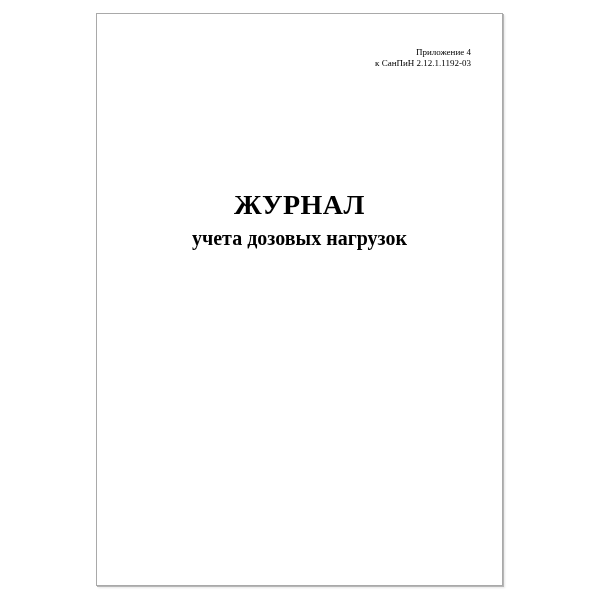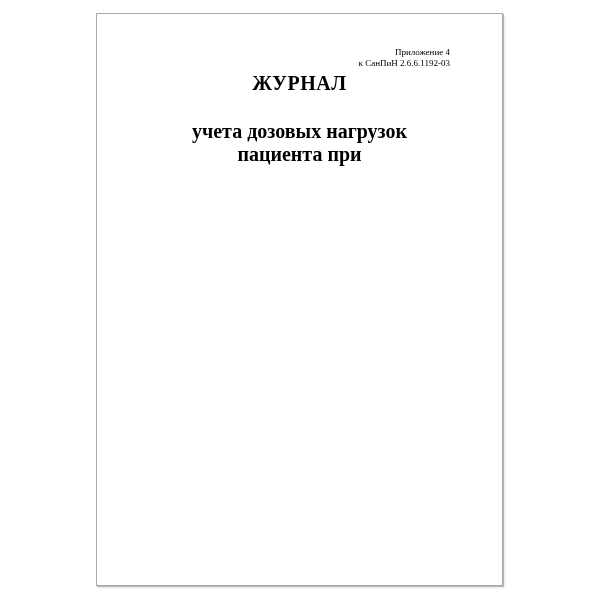--- a/index.html
+++ b/index.html
@@ -21,57 +21,57 @@
     left: 96px;
     top: 13px;
     width: 407px;
     height: 573px;
     background: #ffffff;
     border: 1px solid #a9a9a9;
     box-shadow: 1px 1px 0 #b6b6b6, 2px 2px 2px rgba(0,0,0,0.10);
   }
   .annotation {
     margin-top: 33px;
-    padding-right: 52px;
+    padding-right: 31px;
     text-align: right;
     font-size: 9px;
     line-height: 10.5px;
     color: #000000;
     font-weight: normal;
   }
   .title-block {
     text-align: center;
     color: #000000;
   }
   .main-title {
-    font-size: 20px;
+    margin-top: 122px;
+    font-size: 28px;
     line-height: 30px;
     font-weight: bold;
     letter-spacing: 0.5px;
   }
   .subtitle {
-    margin-top: 22px;
+    margin-top: 7px;
     font-size: 20px;
     line-height: 23px;
     font-weight: bold;
   }
 </style>
 </head>
 <body>
 
 <div class="canvas">
   <div class="page">
 
     <div class="annotation">
       <div>Приложение 4</div>
-      <div>к СанПиН 2.6.6.1192-03</div>
+      <div>к СанПиН 2.12.1.1192-03</div>
     </div>
 
     <div class="title-block">
       <div class="main-title">ЖУРНАЛ</div>
       <div class="subtitle">
         <div>учета дозовых нагрузок</div>
-        <div>пациента при</div>
       </div>
     </div>
 
   </div>
 </div>
 
 </body></html>

